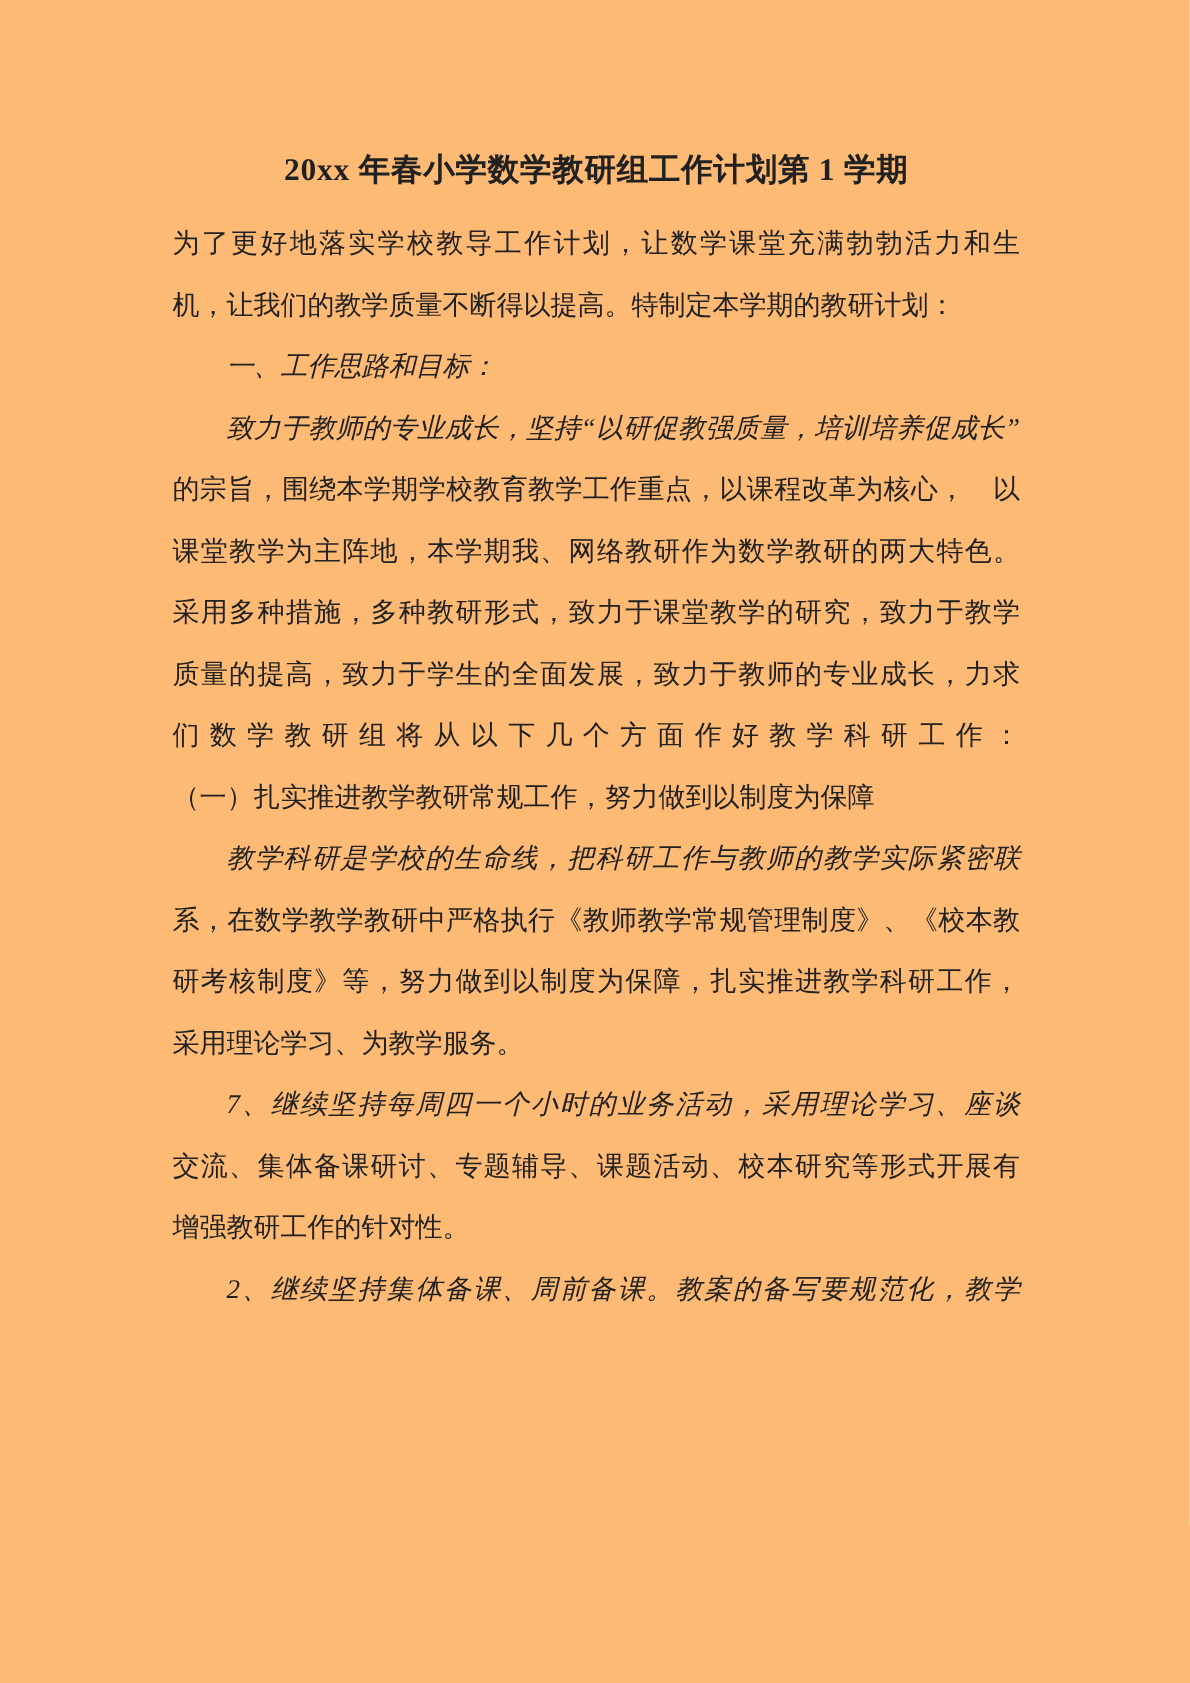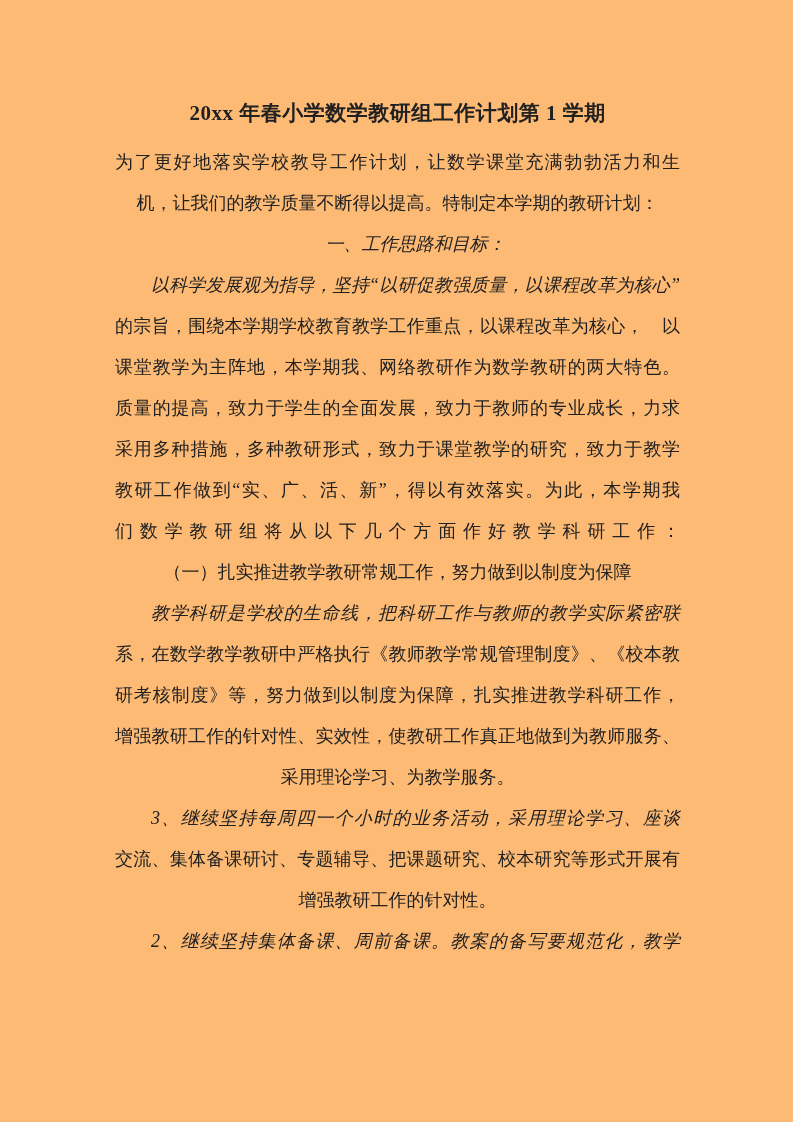--- a/index.html
+++ b/index.html
@@ -27,21 +27,21 @@
     font-weight: 600;
     line-height: 42px;
     text-align: center;
     white-space: nowrap;
     letter-spacing: 0.5px;
   }
   .line {
     font-size: 18px;
     line-height: 41px;
     height: 41px;
-    text-align: center;
+    text-align: left;
   }
   
   .fill {
     text-align: justify;
     text-align-last: justify;
   }
   
   .indent {
     text-indent: 2em;
     font-style: italic;
@@ -49,30 +49,28 @@
 </style>
 </head>
 <body>
 
 <div class="page">
   <h1 class="doc-title">20xx 年春小学数学教研组工作计划第 1 学期</h1>
 
   <div class="line fill">为了更好地落实学校教导工作计划，让数学课堂充满勃勃活力和生</div>
   <div class="line">机，让我们的教学质量不断得以提高。特制定本学期的教研计划：</div>
   <div class="line indent">一、工作思路和目标：</div>
-  <div class="line indent fill">以科学发展观为指导，坚持“以研促教强质量，以课程改革为核心”</div>
+  <div class="line indent fill">致力于教师的专业成长，坚持“以研促教强质量，培训培养促成长”</div>
   <div class="line fill">的宗旨，围绕本学期学校教育教学工作重点，以课程改革为核心，　以</div>
   <div class="line fill">课堂教学为主阵地，本学期我、网络教研作为数学教研的两大特色。</div>
+  <div class="line fill">采用多种措施，多种教研形式，致力于课堂教学的研究，致力于教学</div>
   <div class="line fill">质量的提高，致力于学生的全面发展，致力于教师的专业成长，力求</div>
-  <div class="line fill">采用多种措施，多种教研形式，致力于课堂教学的研究，致力于教学</div>
-  <div class="line fill">教研工作做到“实、广、活、新”，得以有效落实。为此，本学期我</div>
   <div class="line fill">们数学教研组将从以下几个方面作好教学科研工作：</div>
   <div class="line">（一）扎实推进教学教研常规工作，努力做到以制度为保障</div>
   <div class="line indent fill">教学科研是学校的生命线，把科研工作与教师的教学实际紧密联</div>
   <div class="line fill">系，在数学教学教研中严格执行《教师教学常规管理制度》、《校本教</div>
   <div class="line fill">研考核制度》等，努力做到以制度为保障，扎实推进教学科研工作，</div>
-  <div class="line fill">增强教研工作的针对性、实效性，使教研工作真正地做到为教师服务、</div>
   <div class="line">采用理论学习、为教学服务。</div>
-  <div class="line indent fill">3、继续坚持每周四一个小时的业务活动，采用理论学习、座谈</div>
-  <div class="line fill">交流、集体备课研讨、专题辅导、把课题研究、校本研究等形式开展有</div>
+  <div class="line indent fill">7、继续坚持每周四一个小时的业务活动，采用理论学习、座谈</div>
+  <div class="line fill">交流、集体备课研讨、专题辅导、课题活动、校本研究等形式开展有</div>
   <div class="line">增强教研工作的针对性。</div>
   <div class="line indent fill">2、继续坚持集体备课、周前备课。教案的备写要规范化，教学</div>
 </div>
 
 </body></html>

